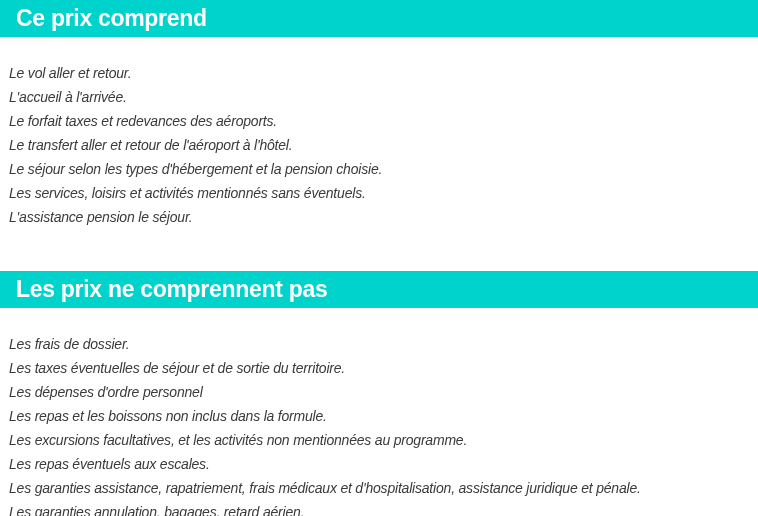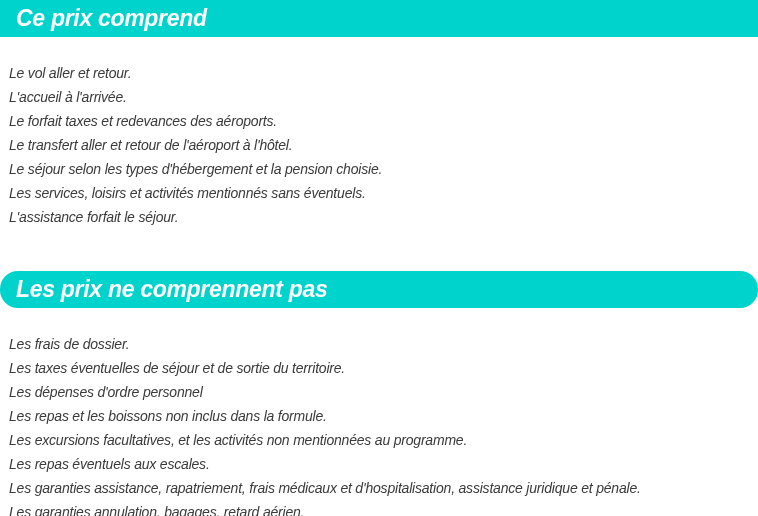--- a/index.html
+++ b/index.html
@@ -1,46 +1,46 @@
 <!DOCTYPE html>
 <html><head>
 <meta charset="utf-8">
 <style>
   html, body { margin: 0; padding: 0; background: #ffffff; }
   body { width: 758px; height: 516px; overflow: hidden; position: relative; font-family: "Liberation Sans", "DejaVu Sans", sans-serif; }
   .section-header {
     position: absolute; left: 0; width: 758px; height: 37px;
     background: #00d3cb; color: #ffffff;
-    font-style: italic; font-weight: bold; font-size: 23px;
+    font-weight: bold; font-size: 23px;
     line-height: 37px; padding-left: 16px; box-sizing: border-box;
     letter-spacing: -0.3px;
   }
   #h1 { top: 0; }
-  #h2 { top: 271px; border-radius: 18px; }
+  #h2 { top: 271px; }
   .list { position: absolute; left: 1px; margin: 8px; padding: 0; list-style: none; }
   #list1 { top: 53px; }
   #list2 { top: 324px; }
   .list li {
     font-style: italic; font-size: 14px; color: #3a3a3a;
     height: 24px; line-height: 24px; white-space: nowrap;
     letter-spacing: -0.2px;
   }
 </style>
 </head>
 <body>
 
 <div id="h1" class="section-header">Ce prix comprend</div>
 <ul id="list1" class="list">
   <li>Le vol aller et retour.</li>
   <li>L'accueil à l'arrivée.</li>
   <li>Le forfait taxes et redevances des aéroports.</li>
   <li>Le transfert aller et retour de l'aéroport à l'hôtel.</li>
   <li>Le séjour selon les types d'hébergement et la pension choisie.</li>
   <li>Les services, loisirs et activités mentionnés sans éventuels.</li>
-  <li>L'assistance forfait le séjour.</li>
+  <li>L'assistance pension le séjour.</li>
 </ul>
 
 <div id="h2" class="section-header">Les prix ne comprennent pas</div>
 <ul id="list2" class="list">
   <li>Les frais de dossier.</li>
   <li>Les taxes éventuelles de séjour et de sortie du territoire.</li>
   <li>Les dépenses d'ordre personnel</li>
   <li>Les repas et les boissons non inclus dans la formule.</li>
   <li>Les excursions facultatives, et les activités non mentionnées au programme.</li>
   <li>Les repas éventuels aux escales.</li>

